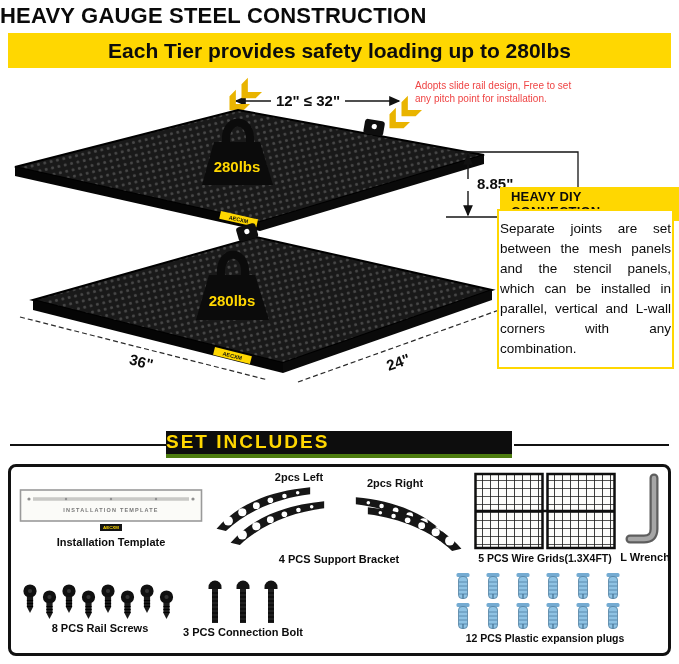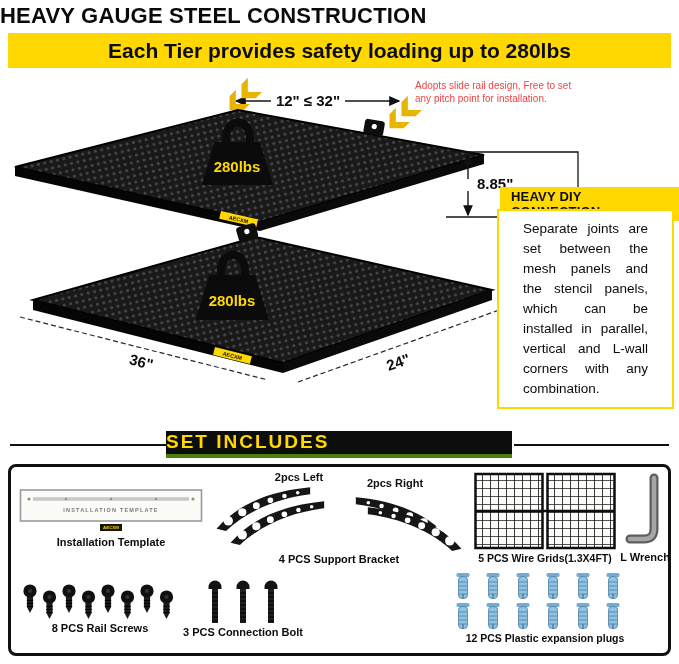--- a/index.html
+++ b/index.html
@@ -11,21 +11,21 @@
     display:flex;align-items:center;justify-content:center;font-size:21px;font-weight:700;color:#0d0d0d}
   #diagram{position:absolute;top:70px;left:0}
   .dim{font:700 15px "Liberation Sans",sans-serif;fill:#0d0d0d}
   .wt{font:700 15px "Liberation Sans",sans-serif;fill:#ffd701}
   .pcs{font:700 11px "Liberation Sans",sans-serif;fill:#101010}
   .pitch-note{position:absolute;left:415px;top:79px;width:260px;font-size:10px;line-height:1.32;color:#ef4444}
   .pitch-note span{display:block;white-space:nowrap}
   .diy-tab{position:absolute;left:500px;top:187px;background:#ffd701;color:#0c0c0c;
     padding:2px 11px;font-size:13px;font-weight:700;letter-spacing:.2px}
   .diy-box{position:absolute;left:497px;top:209px;width:177px;border:2px solid #ffd701;
-    padding:8px 24px;font-size:13.5px;line-height:1.48;text-align:justify;color:#0a0a0a;background:#fff}
+    padding:8px 1px;font-size:13.5px;line-height:1.48;text-align:justify;color:#0a0a0a;background:#fff}
   .set-header{position:absolute;top:431px;left:0;width:679px;height:30px}
   .set-line{position:absolute;top:13px;border-top:2px solid #111}
   .set-line.l{left:10px;width:156px}
   .set-line.r{left:514px;width:155px}
   .set-bar{position:absolute;left:166px;top:0;width:346px;height:27px;background:#0d0d0d;
     color:#ffd701;font-size:19px;font-weight:700;letter-spacing:2px;
     line-height:22px;border-bottom:4px solid #4d7c0f}
   .parts-box{position:absolute;top:464px;left:8px;width:663px;height:192px;
     border:3px solid #111;border-radius:8px;background:#fff}
   .pi{position:absolute;display:flex;flex-direction:column;align-items:center;justify-content:center}

